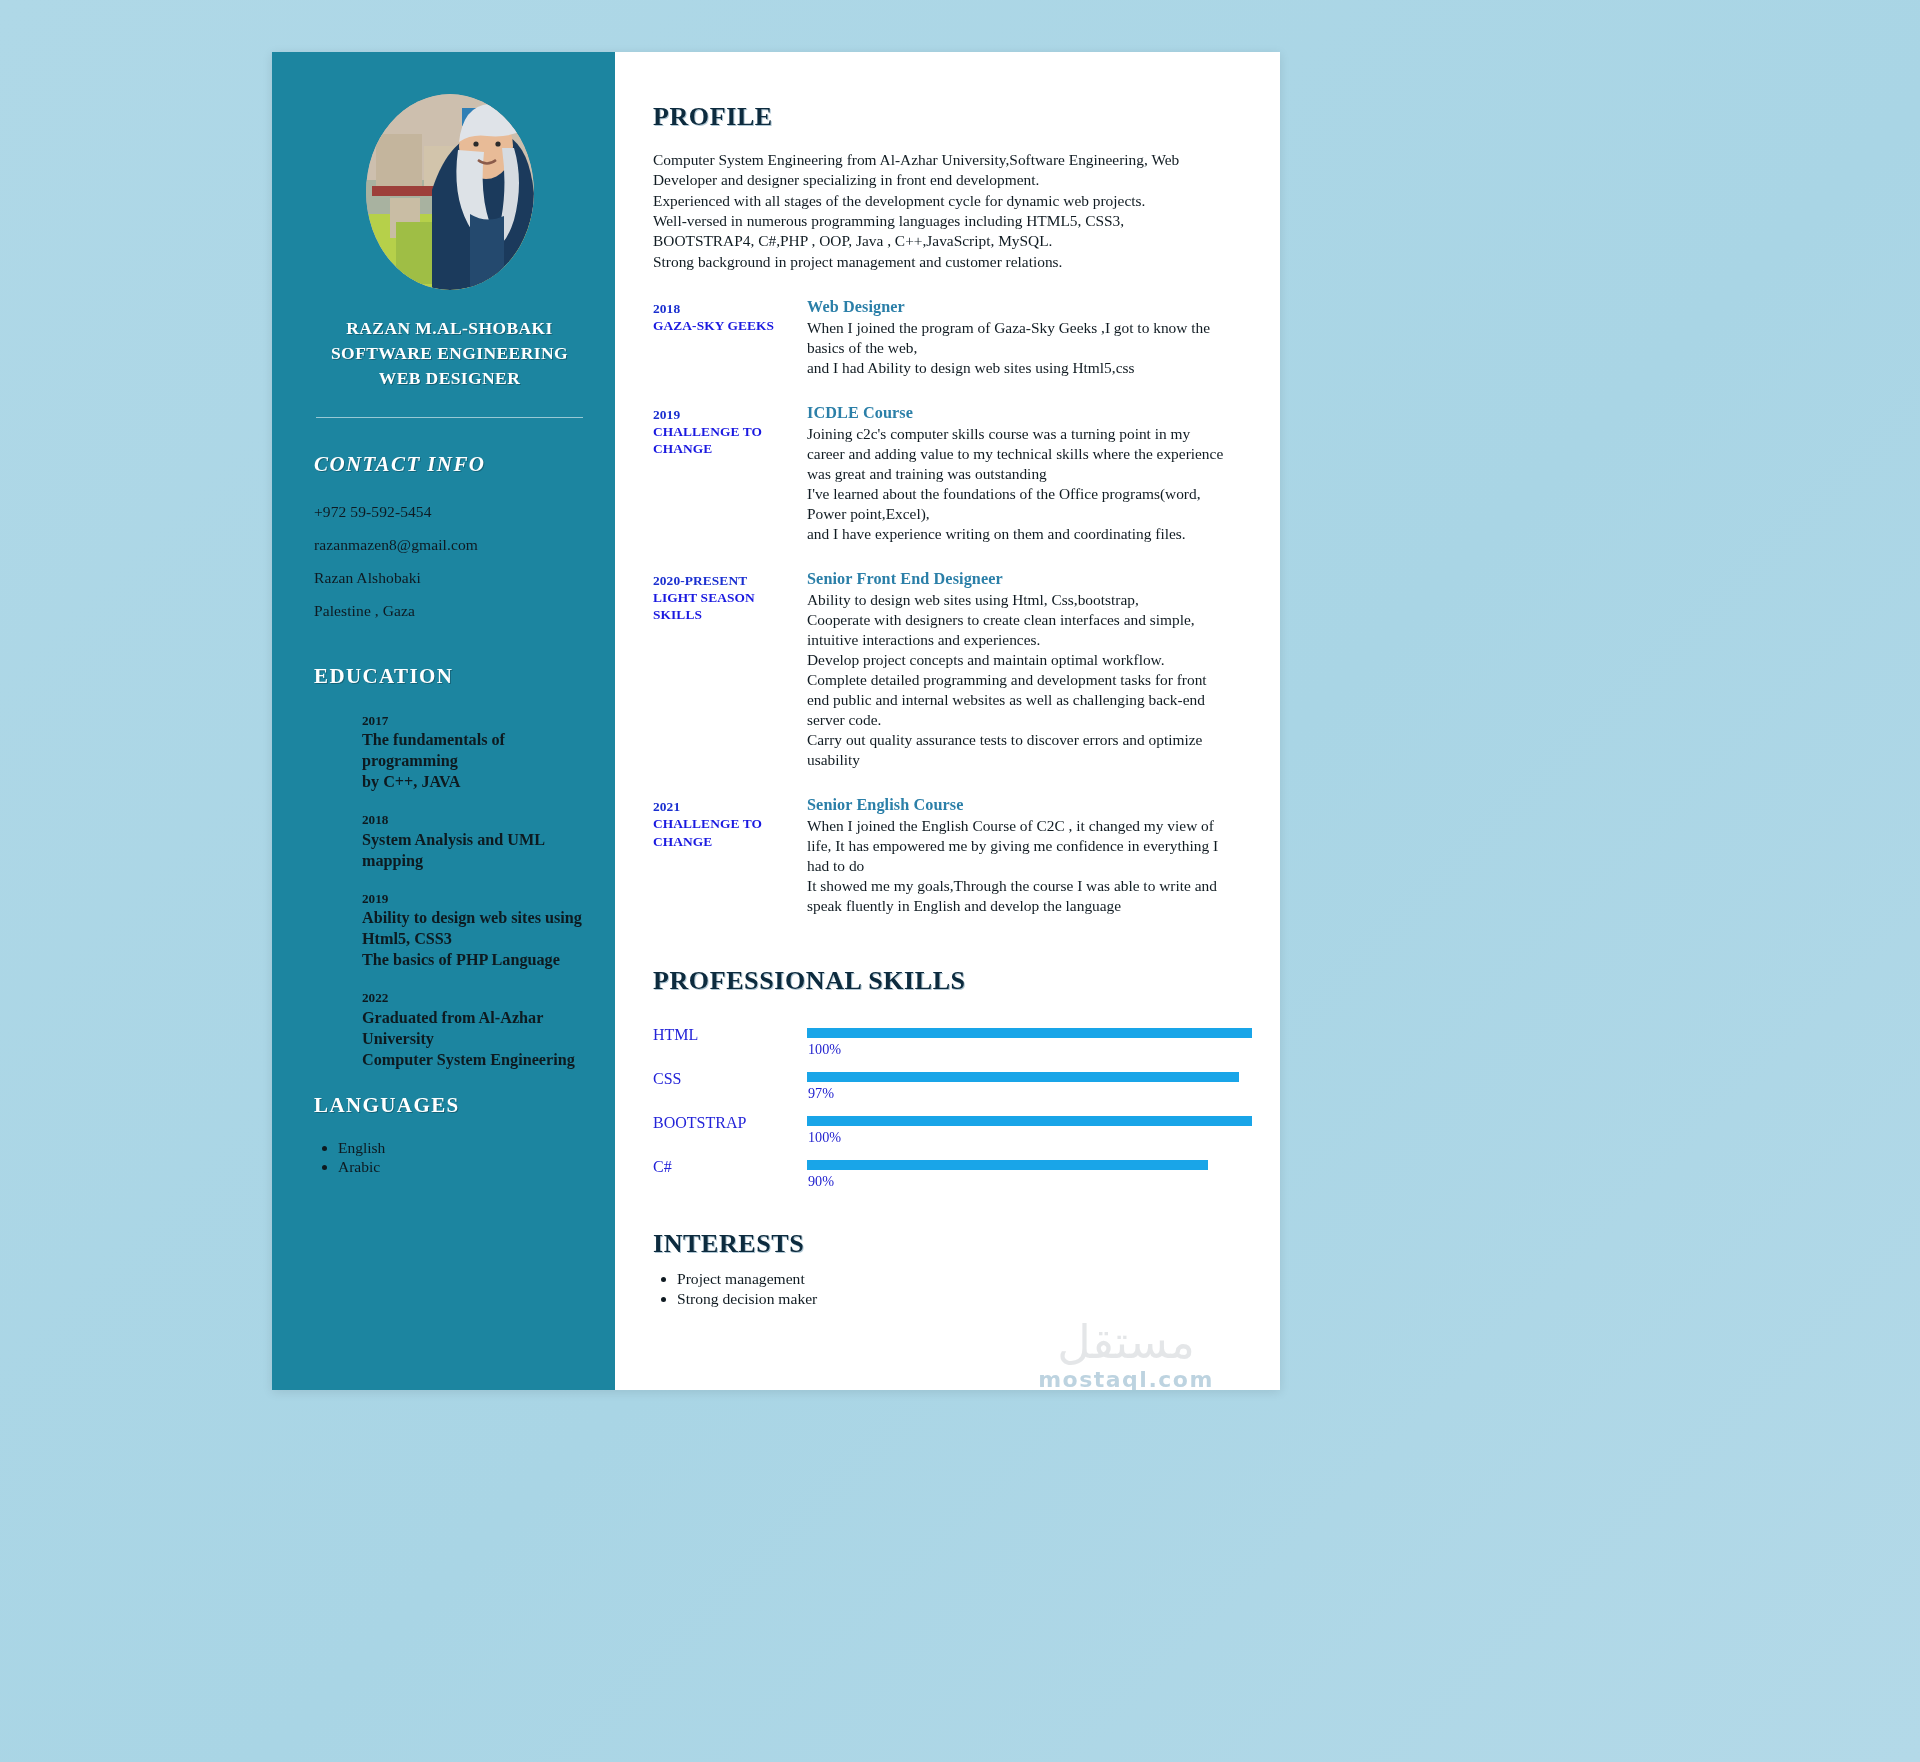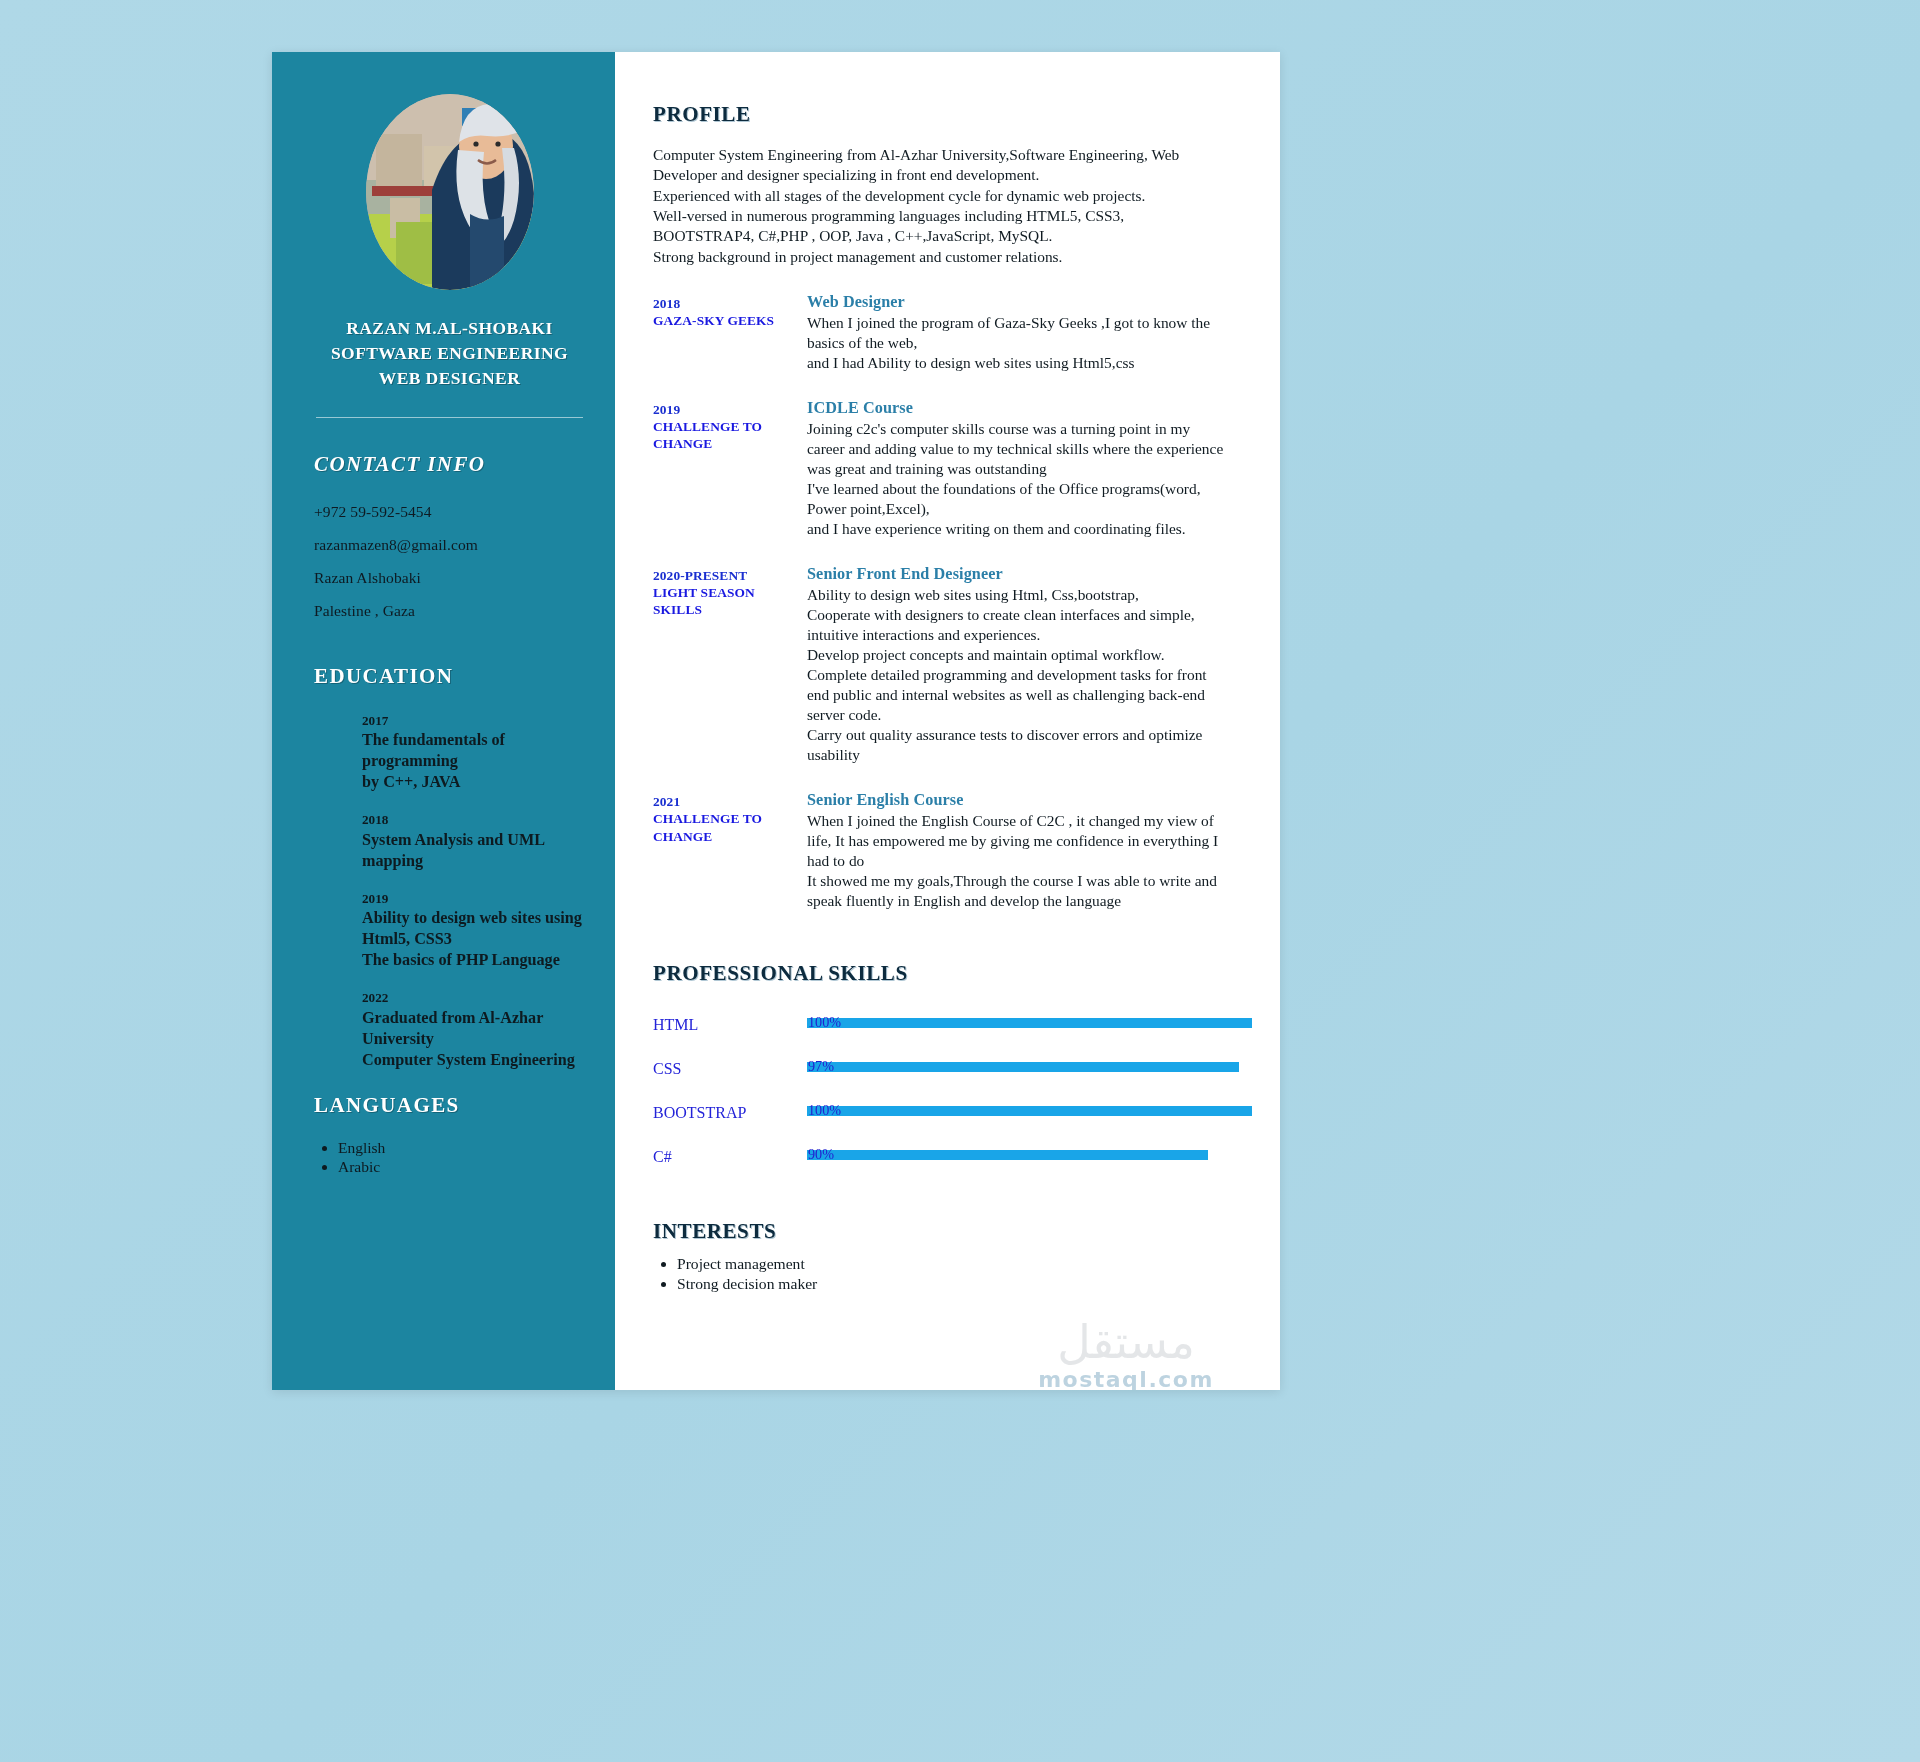--- a/index.html
+++ b/index.html
@@ -117,21 +117,21 @@
 
   
   #main {
     flex: 1 1 auto;
     padding: 50px 28px 0 38px;
     background: #ffffff;
     position: relative;
   }
 
   .main-head {
-    font-size: 21px;
+    font-size: 26px;
     font-weight: bold;
     letter-spacing: 0.6px;
     color: #0d2b3e;
     text-shadow: 1px 1px 0 rgba(80,130,160,0.45);
   }
 
   #profile-body {
     margin-top: 18px;
     font-size: 15.4px;
     color: #101b22;
@@ -199,21 +199,21 @@
   .skill-bar {
     position: absolute;
     left: 0;
     top: 5px;
     height: 10px;
     background: #19a5e8;
   }
   .skill-pct {
     position: absolute;
     left: 1px;
-    top: 2px;
+    top: 19px;
     font-size: 14.2px;
     color: #2222cf;
     line-height: 1.1;
   }
 
   #interests-head { margin-top: 52px; }
 
   .interest-list {
     margin: 10px 0 0 24px;
   }

